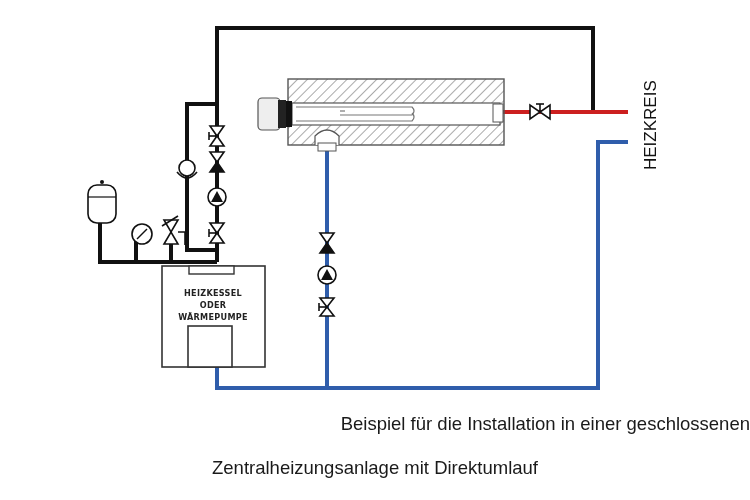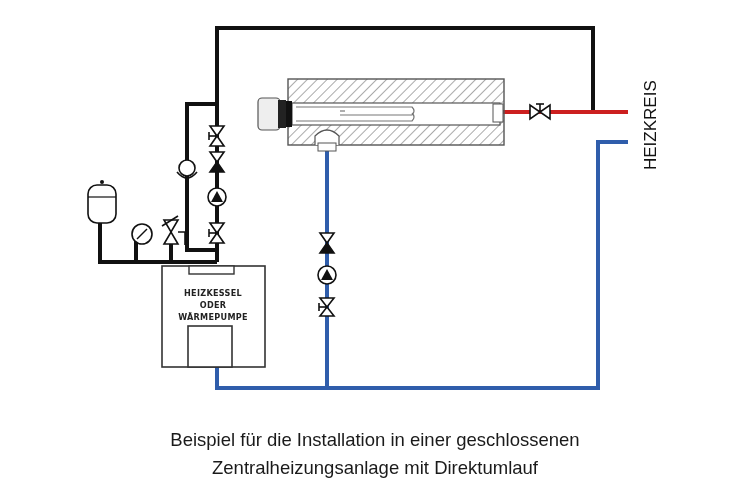--- a/index.html
+++ b/index.html
@@ -1,21 +1,21 @@
 <!DOCTYPE html>
 <html><head>
   <meta charset="utf-8">
   <style>
     html, body { margin: 0; padding: 0; background: #ffffff; }
     body { width: 750px; height: 500px; position: relative; overflow: hidden; font-family: "DejaVu Sans", sans-serif; }
     #diagram { position: absolute; left: 0; top: 0; width: 750px; height: 420px; }
     .boiler-label { font-family: "DejaVu Sans Condensed", "DejaVu Sans", sans-serif; font-weight: bold; font-size: 9px; fill: #222; letter-spacing: 0.3px; }
     .heizkreis-label { font-family: "Liberation Sans", sans-serif; font-size: 17px; fill: #111; }
     .caption { position: absolute; left: 0; width: 750px; text-align: center; font-family: "Liberation Sans", sans-serif; font-size: 18.5px; color: #1a1a1a; line-height: 24px; }
-    .caption.l1 { top: 428px; }
+    .caption.l1 { top: 412px; text-align: right; }
     .caption.l2 { top: 456px; }
   </style>
 </head>
 <body>
 
 <svg id="diagram" viewBox="0 0 750 420" xmlns="http://www.w3.org/2000/svg">
   <defs>
     <pattern id="hatch" patternUnits="userSpaceOnUse" width="7" height="7" patternTransform="rotate(45)">
       <line x1="0" y1="0" x2="0" y2="7" stroke="#555" stroke-width="1"></line>
     </pattern>

